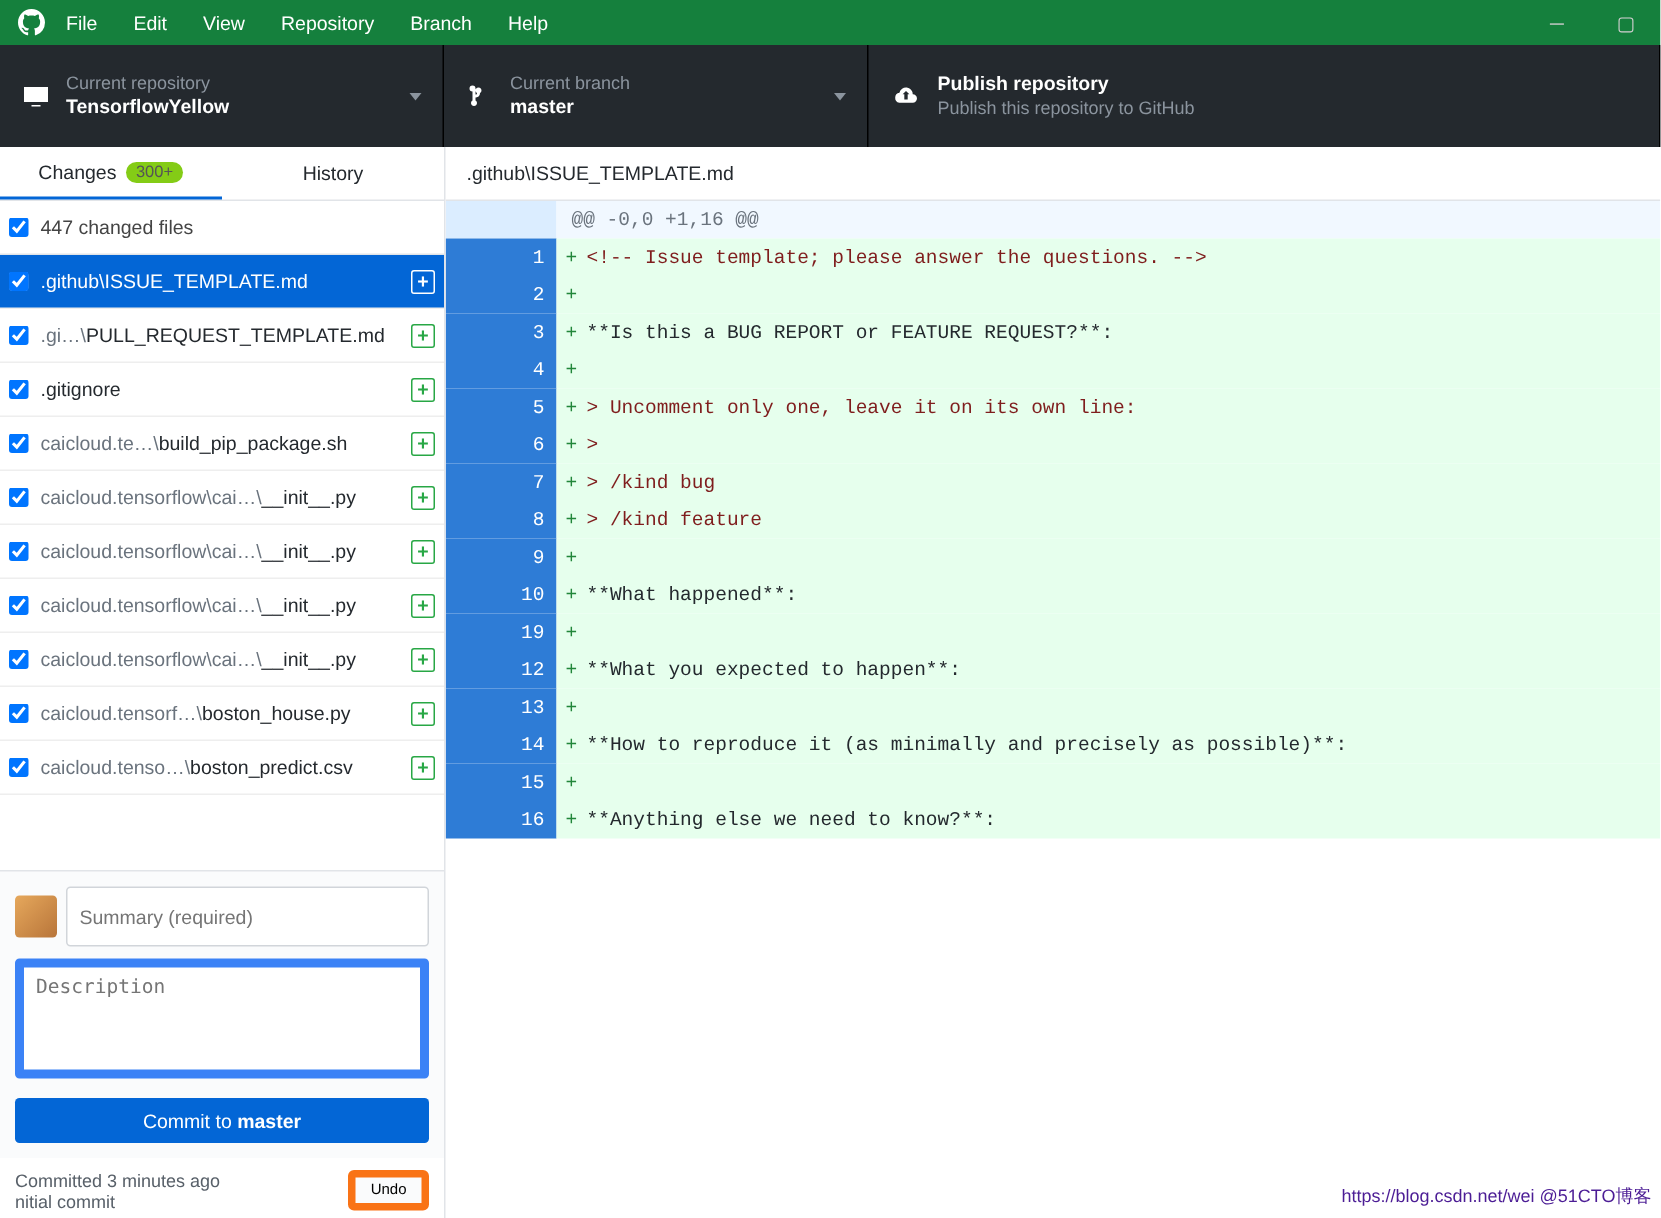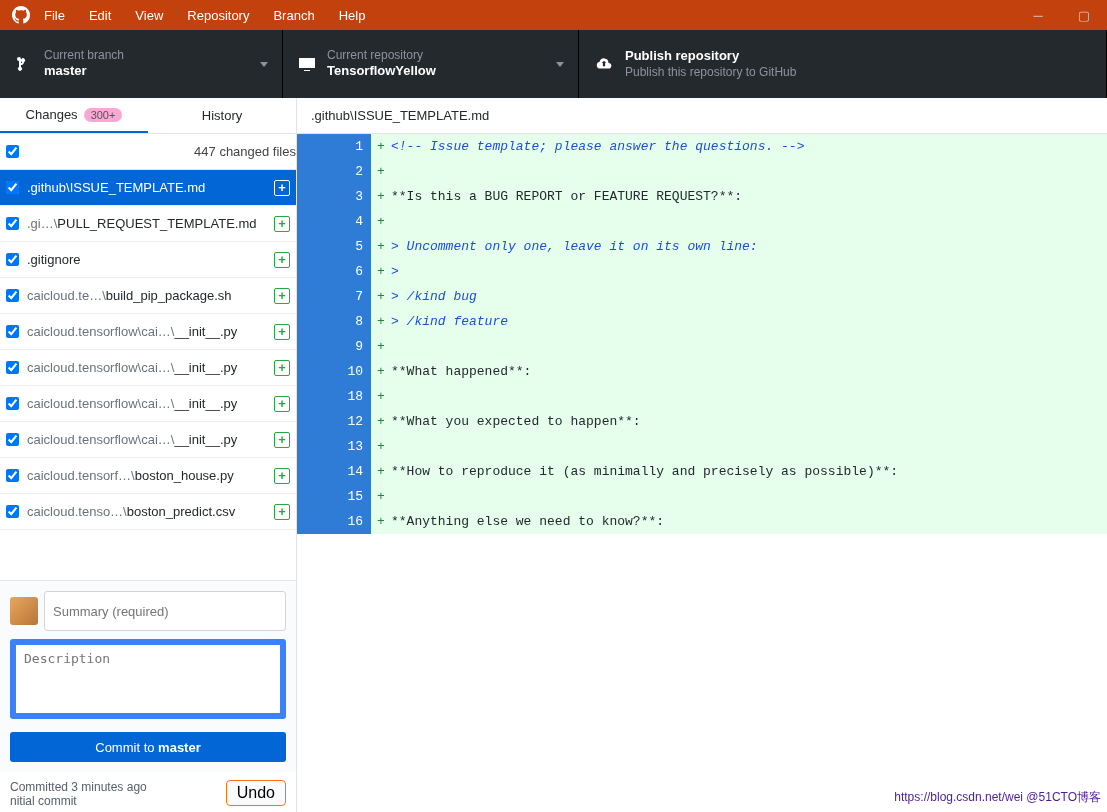--- a/index.html
+++ b/index.html
@@ -1,70 +1,70 @@
 <!DOCTYPE html>
 <html><head>
 <meta charset="utf-8">
 <style>
   * { box-sizing: border-box; margin: 0; padding: 0; }
   body { font-family: -apple-system, BlinkMacSystemFont, "Segoe UI", Helvetica, Arial, sans-serif; font-size: 13px; color: #24292e; background: #fff; width: 1107px; height: 812px; overflow: hidden; }
-  .titlebar { background: #c2410c; color: #fff; height: 30px; display: flex; align-items: center; padding-left: 12px; }
+  .titlebar { background: #15803d; color: #fff; height: 30px; display: flex; align-items: center; padding-left: 12px; }
   .titlebar .octocat { width: 18px; height: 18px; margin-right: 14px; fill: #fff; }
   .titlebar .menu-items { display: flex; gap: 24px; }
   .titlebar .menu-item { color: #fff; font-size: 13px; cursor: default; }
   .titlebar .spacer { flex: 1; }
   .titlebar .win-controls { display: flex; }
   .titlebar .win-btn { width: 46px; height: 30px; display: flex; align-items: center; justify-content: center; color: #ccc; }
   .toolbar { background: #24292e; color: #fff; height: 68px; display: flex; }
   .toolbar-section { display: flex; align-items: center; padding: 0 16px; border-right: 1px solid #000; position: relative; }
   .toolbar-section.repo { width: 296px; }
   .toolbar-section.branch { width: 283px; }
   .toolbar-section.publish { flex: 1; }
   .toolbar-section svg { fill: #fff; margin-right: 12px; }
   .toolbar-section .sublabel { color: #8b949e; font-size: 12px; line-height: 1.3; }
   .toolbar-section .mainlabel { color: #fff; font-size: 13px; font-weight: 600; line-height: 1.3; }
   .toolbar-section .chev { position: absolute; right: 14px; border-left: 4px solid transparent; border-right: 4px solid transparent; border-top: 5px solid #8b949e; }
   .workspace { display: flex; height: calc(812px - 30px - 68px); }
   .sidebar { width: 297px; border-right: 1px solid #e1e4e8; display: flex; flex-direction: column; background: #fff; }
   .side-tabs { display: flex; height: 36px; border-bottom: 1px solid #e1e4e8; }
   .side-tab { flex: 1; display: flex; align-items: center; justify-content: center; gap: 6px; cursor: pointer; font-size: 13px; }
   .side-tab.active { border-bottom: 2px solid #0366d6; color: #24292e; }
-  .side-tab .count { background: #f9a8d4; color: #555; border-radius: 10px; padding: 1px 7px; font-size: 11px; }
+  .side-tab .count { background: #84cc16; color: #555; border-radius: 10px; padding: 1px 7px; font-size: 11px; }
   .changed-bar { height: 36px; display: flex; align-items: center; border-bottom: 1px solid #e1e4e8; padding-left: 6px; }
   .changed-bar input { margin-right: 8px; }
-  .changed-bar .txt { flex: 1; text-align: right; color: #444; }
+  .changed-bar .txt { flex: 1; text-align: left; color: #444; }
   .file-list { flex: 1; overflow-y: auto; }
   .file-row { height: 36px; display: flex; align-items: center; padding: 0 6px; border-bottom: 1px solid #eee; font-size: 13px; white-space: nowrap; }
   .file-row.selected { background: #0366d6; color: #fff; }
   .file-row input { margin-right: 8px; }
   .file-row .dim { color: #6a737d; }
   .file-row .fpath { flex: 1; overflow: hidden; text-overflow: ellipsis; }
   .file-row .add-badge { width: 16px; height: 16px; border: 1.5px solid #28a745; color: #28a745; display: flex; align-items: center; justify-content: center; font-size: 13px; font-weight: bold; border-radius: 2px; margin-left: 6px; }
   .file-row.selected .add-badge { border-color: #fff; color: #fff; }
   .commit-box { border-top: 1px solid #e1e4e8; padding: 10px; background: #fafbfc; }
   .summary-row { display: flex; align-items: center; margin-bottom: 8px; }
   .avatar { width: 28px; height: 28px; border-radius: 3px; background: linear-gradient(135deg,#e6a85c,#b8753a); margin-right: 6px; }
   .summary-input { flex: 1; height: 40px; border: 1px solid #d1d5da; border-radius: 3px; padding: 0 8px; font-size: 13px; }
   .desc-input { width: 100%; height: 80px; border: 6px solid #3b82f6; border-radius: 3px; padding: 6px 8px; font-size: 13px; resize: none; margin-bottom: 10px; }
   .commit-btn { width: 100%; height: 30px; background: #0366d6; color: #fff; border: none; border-radius: 3px; font-size: 13px; cursor: pointer; }
   .commit-btn b { font-weight: 700; }
   .last-commit { padding: 8px 10px 4px; font-size: 12px; color: #586069; position: relative; }
-  .last-commit .undo { position: absolute; right: 10px; top: 8px; border: 1px solid #f97316; background: #fafbfc; padding: 3px 10px; border-radius: 4px; font-size: 16px; cursor: pointer; }
+  .last-commit .undo { position: absolute; right: 10px; top: 8px; border: 5px solid #f97316; background: #fafbfc; padding: 3px 10px; border-radius: 4px; font-size: 10px; cursor: pointer; }
   .diff-panel { flex: 1; display: flex; flex-direction: column; overflow: hidden; }
   .diff-header { height: 36px; display: flex; align-items: center; padding: 0 14px; border-bottom: 1px solid #e1e4e8; font-size: 13px; color: #24292e; }
   .diff-body { flex: 1; overflow: auto; font-family: Consolas, "Courier New", monospace; font-size: 13px; }
   .diff-line { display: flex; height: 25px; line-height: 25px; }
   .gutter-old, .gutter-new { width: 37px; text-align: right; padding-right: 8px; color: rgba(27,31,35,.3); user-select: none; }
   .hunk .gutter-old, .hunk .gutter-new { background: #dbedff; }
   .hunk .content { background: #f1f8ff; color: #6a737d; padding-left: 10px; flex: 1; }
   .add .gutter-old { background: #2e7cd6; }
   .add .gutter-new { background: #2e7cd6; color: #fff; }
   .add .content { background: #e6ffed; flex: 1; padding-left: 6px; }
   .marker { color: #22863a; display: inline-block; width: 14px; }
-  .cmt { color: #1d4ed8; font-style: italic; }
+  .cmt { color: #7f1d1d; }
   .watermark { position: fixed; right: 6px; bottom: 6px; color: #4c1d95; font-size: 12px; pointer-events: none; }
 </style>
 </head>
 <body>
 
 <div class="titlebar">
   <svg class="octocat" viewBox="0 0 16 16">
       <path d="M8 0C3.58 0 0 3.58 0 8c0 3.54 2.29 6.53 5.47 7.59.4.07.55-.17.55-.38 0-.19-.01-.82-.01-1.49-2.01.37-2.53-.49-2.69-.94-.09-.23-.48-.94-.82-1.13-.28-.15-.68-.52-.01-.53.63-.01 1.08.58 1.23.82.72 1.21 1.87.87 2.33.66.07-.52.28-.87.51-1.07-1.78-.2-3.64-.89-3.64-3.95 0-.87.31-1.59.82-2.15-.08-.2-.36-1.02.08-2.12 0 0 .67-.21 2.2.82.64-.18 1.32-.27 2-.27.68 0 1.36.09 2 .27 1.53-1.04 2.2-.82 2.2-.82.44 1.1.16 1.92.08 2.12.51.56.82 1.27.82 2.15 0 3.07-1.87 3.75-3.65 3.95.29.25.54.73.54 1.48 0 1.07-.01 1.93-.01 2.2 0 .21.15.46.55.38A8.013 8.013 0 0016 8c0-4.42-3.58-8-8-8z"></path>
     </svg>
   <div class="menu-items" id="menu-items">
@@ -76,40 +76,40 @@
       <span class="menu-item">Help</span>
     </div>
   <div class="spacer"></div>
   <div class="win-controls">
     <div class="win-btn">─</div>
     <div class="win-btn">▢</div>
   </div>
 </div>
 
 <div class="toolbar">
+  <div class="toolbar-section repo">
+    <svg width="16" height="16" viewBox="0 0 16 16">
+        <path d="M0 2h16v10H0zM5 14h6v1H5z"></path>
+      </svg>
+    <div>
+      <div class="sublabel">Current repository</div>
+      <div class="mainlabel">TensorflowYellow</div>
+    </div>
+    <div class="chev"></div>
+  </div>
   <div class="toolbar-section branch">
     <svg width="16" height="16" viewBox="0 0 16 16">
         <path d="M5 3a2 2 0 10-2 2v6a2 2 0 102 0V9c1 0 3-.5 3-3a2 2 0 10-2 0c0 1.5-1 1-1 1V5a2 2 0 000-2z"></path>
       </svg>
     <div>
       <div class="sublabel">Current branch</div>
       <div class="mainlabel">master</div>
     </div>
     <div class="chev"></div>
   </div>
-  <div class="toolbar-section repo">
-    <svg width="16" height="16" viewBox="0 0 16 16">
-        <path d="M0 2h16v10H0zM5 14h6v1H5z"></path>
-      </svg>
-    <div>
-      <div class="sublabel">Current repository</div>
-      <div class="mainlabel">TensorflowYellow</div>
-    </div>
-    <div class="chev"></div>
-  </div>
   <div class="toolbar-section publish">
     <svg width="18" height="18" viewBox="0 0 16 16">
         <path d="M12 7a4 4 0 00-7.9-.9A3 3 0 004 12h8a2.5 2.5 0 000-5zM8 5l2 2H9v3H7V7H6z"></path>
       </svg>
     <div>
       <div class="mainlabel">Publish repository</div>
       <div class="sublabel">Publish this repository to GitHub</div>
     </div>
   </div>
 </div>
@@ -196,20 +196,25 @@
     <div class="last-commit">
       <div>Committed 3 minutes ago</div>
       <div>nitial commit</div>
       <button class="undo">Undo</button>
     </div>
   </div>
 
   <div class="diff-panel">
     <div class="diff-header">.github\ISSUE_TEMPLATE.md</div>
     <div class="diff-body" id="diff-body">
+        <div class="diff-line hunk">
+          <div class="gutter-old"></div>
+          <div class="gutter-new"></div>
+          <div class="content">@@ -0,0 +1,16 @@</div>
+        </div>
         <div class="diff-line add">
           <div class="gutter-old"></div>
           <div class="gutter-new">1</div>
           <div class="content"><span class="marker">+</span><span class="cmt">&lt;!-- Issue template; please answer the questions. --&gt;</span></div>
         </div>
         <div class="diff-line add">
           <div class="gutter-old"></div>
           <div class="gutter-new">2</div>
           <div class="content"><span class="marker">+</span></div>
         </div>
@@ -248,21 +253,21 @@
           <div class="gutter-new">9</div>
           <div class="content"><span class="marker">+</span></div>
         </div>
         <div class="diff-line add">
           <div class="gutter-old"></div>
           <div class="gutter-new">10</div>
           <div class="content"><span class="marker">+</span>**What happened**:</div>
         </div>
         <div class="diff-line add">
           <div class="gutter-old"></div>
-          <div class="gutter-new">18</div>
+          <div class="gutter-new">19</div>
           <div class="content"><span class="marker">+</span></div>
         </div>
         <div class="diff-line add">
           <div class="gutter-old"></div>
           <div class="gutter-new">12</div>
           <div class="content"><span class="marker">+</span>**What you expected to happen**:</div>
         </div>
         <div class="diff-line add">
           <div class="gutter-old"></div>
           <div class="gutter-new">13</div>

